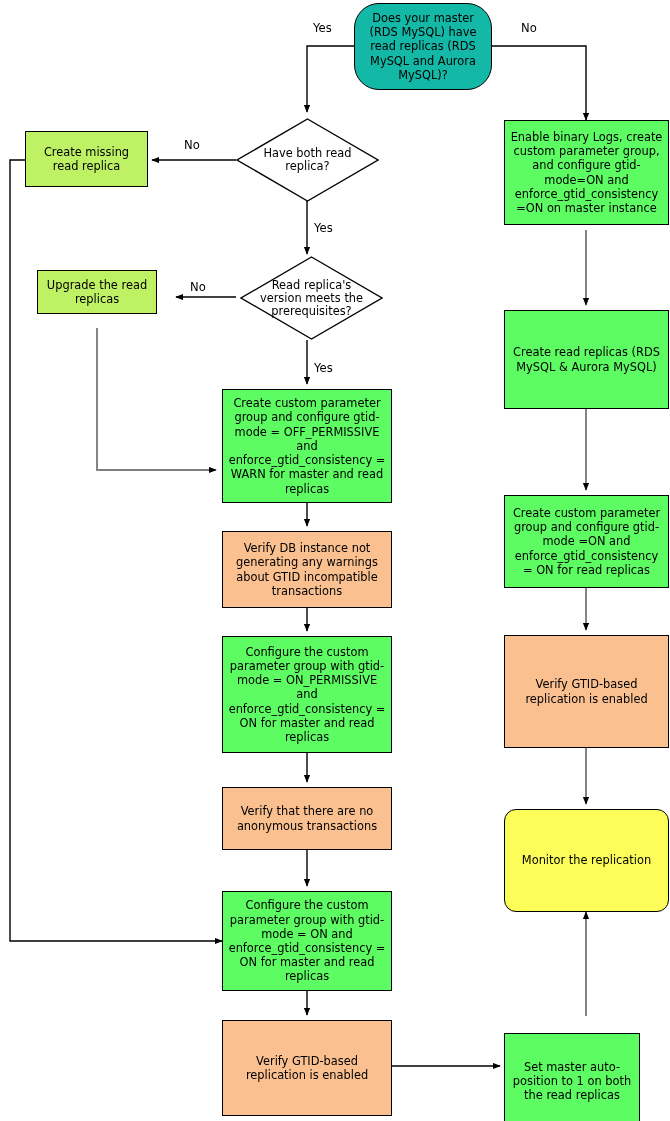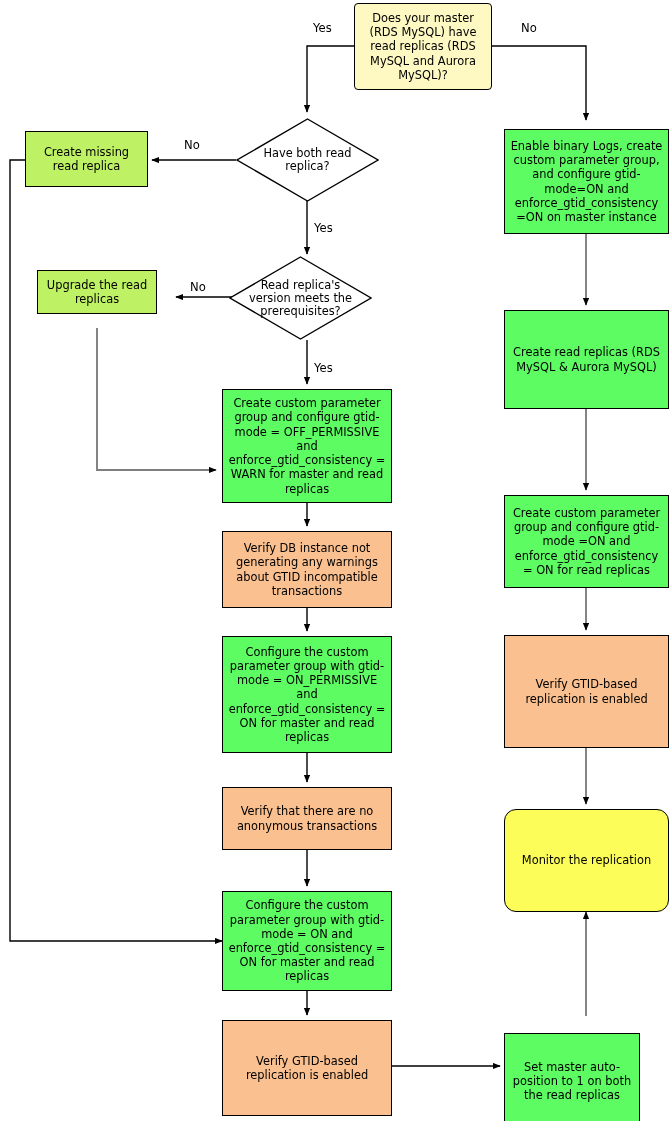--- a/index.html
+++ b/index.html
@@ -34,21 +34,21 @@
     color: #000000;
     font-size: 11.4px;
     line-height: 14.2px;
     padding: 2px 4px;
     white-space: pre-line;
   }
   .node.green   { background: #5dfc63; }
   .node.orange  { background: #fac090; }
   .node.cyan    { background: #bef264; }
   .node.yellow  { background: #fdfd5a; border-radius: 12px; }
-  .node.terminal{ background: #fef9c3; border-radius: 4px; }
+  .node.terminal{ background: #14b8a6; border-radius: 25px; }
 
   .diamond {
     position: absolute;
     box-sizing: border-box;
   }
   .diamond .dshape {
     position: absolute;
     left: 0; top: 0;
     width: 100%;
     height: 100%;
@@ -147,21 +147,21 @@
 
   <div class="diamond" style="left:236px; top:118px; width:143px; height:84px;">
     <svg class="dshape" viewBox="0 0 143 84" preserveAspectRatio="none">
       <polygon points="71.5,1 142,42 71.5,83 1,42" fill="#ffffff" stroke="#000000" stroke-width="1.4"></polygon>
     </svg>
     <div class="dlabel">Have both read replica?</div>
   </div>
 
   <div class="node cyan" style="left:25px; top:131px; width:123px; height:56px;">Create missing read replica</div>
 
-  <div class="diamond" style="left:229px; top:256px; width:143px; height:84px;">
+  <div class="diamond" style="left:240px; top:256px; width:143px; height:84px;">
     <svg class="dshape" viewBox="0 0 143 84" preserveAspectRatio="none">
       <polygon points="71.5,1 142,42 71.5,83 1,42" fill="#ffffff" stroke="#000000" stroke-width="1.4"></polygon>
     </svg>
     <div class="dlabel">Read replica's version meets the prerequisites?</div>
   </div>
 
   <div class="node cyan" style="left:37px; top:270px; width:120px; height:44px;text-align:center;">Upgrade the read replicas</div>
 
   <div class="node green" style="left:222px; top:389px; width:170px; height:114px;">Create custom parameter group and configure gtid-mode = OFF_PERMISSIVE and
 enforce_gtid_consistency = WARN for master and read replicas</div>
@@ -169,21 +169,21 @@
   <div class="node orange" style="left:222px; top:531px; width:170px; height:77px;">Verify DB instance not generating any warnings about GTID incompatible transactions</div>
 
   <div class="node green" style="left:222px; top:636px; width:170px; height:117px;">Configure the custom parameter group with gtid-mode = ON_PERMISSIVE and enforce_gtid_consistency = ON for master and read replicas</div>
 
   <div class="node orange" style="left:222px; top:787px; width:170px; height:63px;">Verify that there are no anonymous transactions</div>
 
   <div class="node green" style="left:222px; top:891px; width:170px; height:100px;">Configure the custom parameter group with gtid-mode = ON and enforce_gtid_consistency = ON for master and read replicas</div>
 
   <div class="node orange" style="left:222px; top:1020px; width:170px; height:96px;">Verify GTID-based replication is enabled</div>
 
-  <div class="node green" style="left:504px; top:129px; width:165px; height:105px;">Enable binary Logs, create custom parameter group, and configure gtid-mode=ON and enforce_gtid_consistency =ON on master instance</div>
+  <div class="node green" style="left:504px; top:120px; width:165px; height:105px;">Enable binary Logs, create custom parameter group, and configure gtid-mode=ON and enforce_gtid_consistency =ON on master instance</div>
 
   <div class="node green" style="left:504px; top:310px; width:165px; height:99px;">Create read replicas (RDS MySQL &amp; Aurora MySQL)</div>
 
   <div class="node green" style="left:504px; top:495px; width:165px; height:93px;">Create custom parameter group and configure gtid-mode =ON and enforce_gtid_consistency = ON for read replicas</div>
 
   <div class="node orange" style="left:504px; top:635px; width:165px; height:113px;">Verify GTID-based replication is enabled</div>
 
   <div class="node yellow" style="left:504px; top:809px; width:165px; height:103px;">Monitor the replication</div>
 
   <div class="node green" style="left:504px; top:1021px; width:136px; height:96px;margin-top:12px;">Set master auto-position to 1 on both the read replicas</div>

